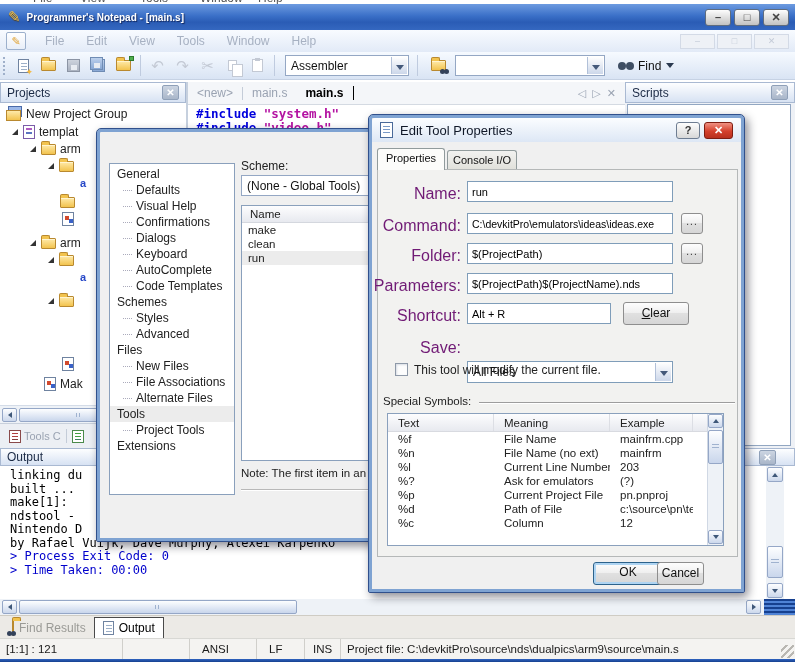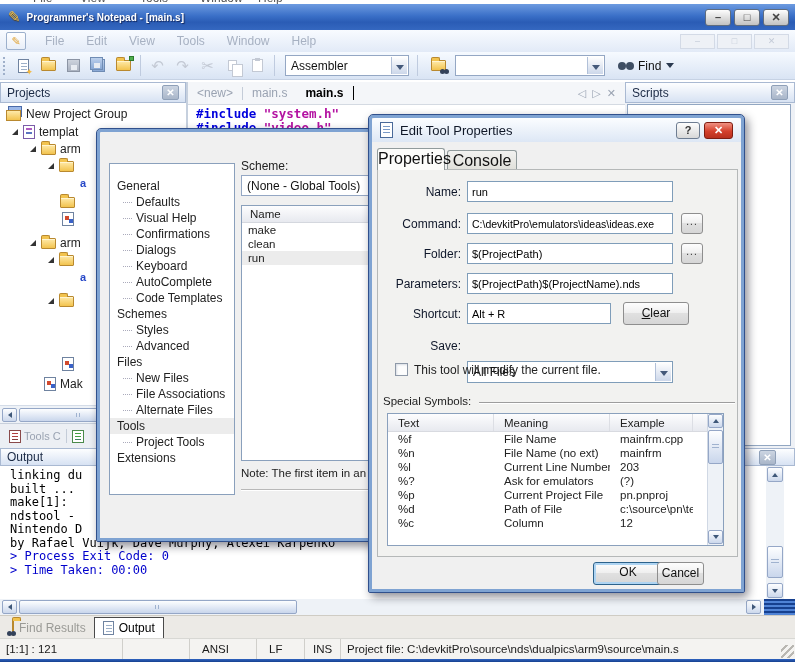--- a/index.html
+++ b/index.html
@@ -153,41 +153,41 @@
   box-shadow:inset 0 0 0 3px #7fa3d2, 3px 4px 10px rgba(0,0,20,.45)}
 .dlgtitle{height:24px;display:flex;align-items:center;padding:0 8px;color:#101828;font-size:13px;
   background:linear-gradient(#fbfdff,#dde7f5);border-radius:4px 4px 0 0;margin:3px 3px 0 3px}
 .helpbtn{width:24px;height:17px;border:1px solid #6e7d92;border-radius:3px;background:linear-gradient(#fdfdfd,#d8d8d8);
   color:#333;font-weight:bold;font-size:11px;text-align:center;line-height:15px}
 .closebtn{width:29px;height:17px;margin-left:4px;border:1px solid #7e1d12;border-radius:3px;
   background:linear-gradient(#f09183,#d4402c 55%,#b8301e);color:#fff;font-weight:bold;font-size:11px;text-align:center;line-height:15px}
 .dlgdoc{width:13px;height:16px;background:#fff;border:1px solid #4a6a9a;position:relative;margin-right:7px}
 .dlgdoc::after{content:"";position:absolute;left:2px;top:3px;width:7px;height:1px;background:#7a9ac8;box-shadow:0 3px 0 #7a9ac8,0 6px 0 #7a9ac8}
 .textbox{background:#fff;border:1px solid #7f9db9;font-size:11px;display:flex;align-items:center;padding-left:4px;color:#000;white-space:nowrap;overflow:hidden}
-.flabel{position:absolute;text-align:right;font-size:12px;color:#0f172a}
+.flabel{position:absolute;text-align:right;font-size:16px;color:#701a75}
 .btn{position:absolute;border:1px solid #8e8e8e;border-radius:3px;background:linear-gradient(#fdfdfd,#f0f0f0 45%,#e0e0e0 50%,#d6d6d6);
   font-size:12px;color:#111;text-align:center}
 .btn.focused{border:1px solid #2c628b;box-shadow:inset 0 0 0 2px #aed4f2}
 .dots3{font-size:10px;line-height:16px;letter-spacing:1px;color:#333}
 
 
-#opt-tree{position:absolute;left:12px;top:34px;width:126px;height:332px;background:#fff;border:1px solid #8aa0bc;overflow:hidden;padding-top:14px}
+#opt-tree{position:absolute;left:12px;top:34px;width:126px;height:332px;background:#fff;border:1px solid #8aa0bc;overflow:hidden;padding-top:2px}
 .orow{height:16px;line-height:16px;padding-left:7px;font-size:12px;white-space:nowrap}
 .orow.child{padding-left:26px;position:relative}
 .orow.child::before{content:"";position:absolute;left:13px;top:8px;width:9px;border-top:1px dotted #aab}
 .orow.sel{background:#ececec}
 #opt-list{position:absolute;left:144px;top:76px;width:268px;height:256px;background:#fff;border:1px solid #8aa0bc}
 #opt-listhead{height:17px;background:linear-gradient(#fdfdfe,#e7e9ef);border-bottom:1px solid #d4d7de;
   font-size:11.5px;padding-left:8px;line-height:17px;color:#222}
 .optrow{height:14px;line-height:14px;padding-left:6px;font-size:11.5px}
 .optrow.sel{background:#ececec}
 
 
 .tab{position:absolute;height:20px;border:1px solid #919b9c;border-bottom:none;border-radius:3px 3px 0 0;
-  background:linear-gradient(#f2f2f0,#e0e0da);font-size:16px;text-align:center;line-height:19px;color:#111}
+  background:linear-gradient(#f2f2f0,#e0e0da);font-size:11px;text-align:center;line-height:19px;color:#111}
 .tab.active{background:#fcfcfa;height:22px;z-index:2}
 .tabpage{position:absolute;border:1px solid #b5b8b8;background:#f2f2f0}
 
 
 #symtable{position:absolute;left:18px;top:298px;width:337px;height:133px;background:#fff;border:1px solid #8aa0bc;overflow:hidden}
 #symhead{display:flex;height:18px;background:linear-gradient(#fdfdfe,#e7e9ef);border-bottom:1px solid #d8dae0;font-size:11.5px;line-height:18px;color:#222}
 #symhead div{border-right:1px solid #dcdee4;padding-left:10px}
 .symrow{display:flex;height:14px;line-height:14px;font-size:11.5px;white-space:nowrap}
 .symrow div{padding-left:10px;overflow:hidden}
 .sc1{width:106px}.sc2{width:116px}.sc3{width:83px}

